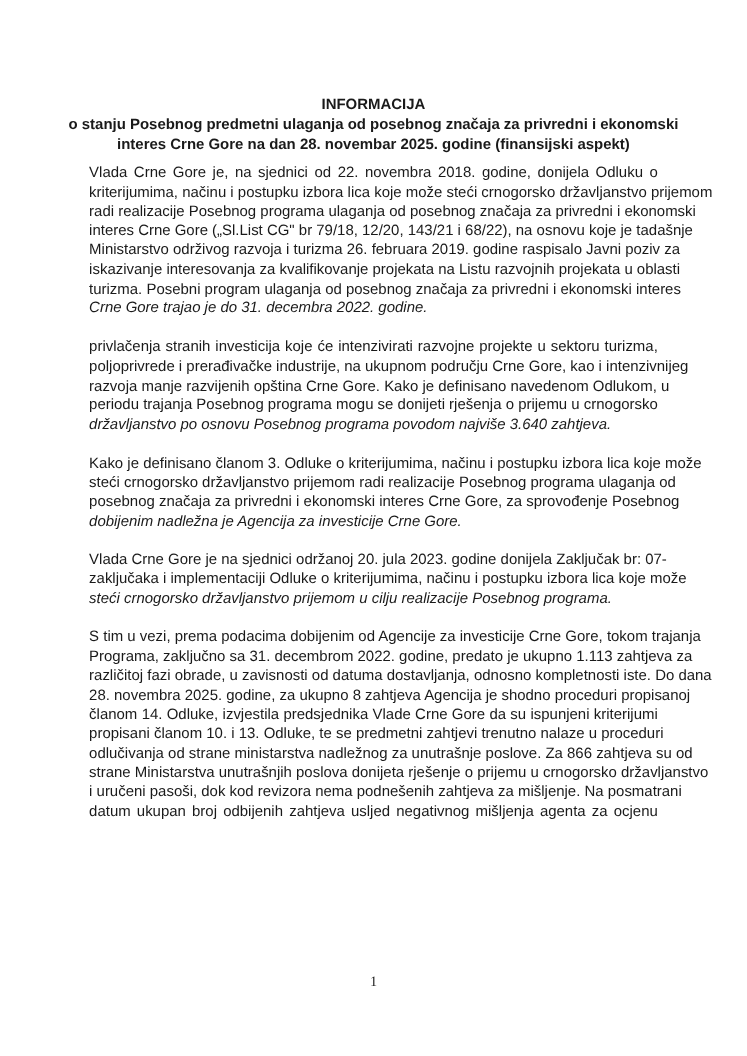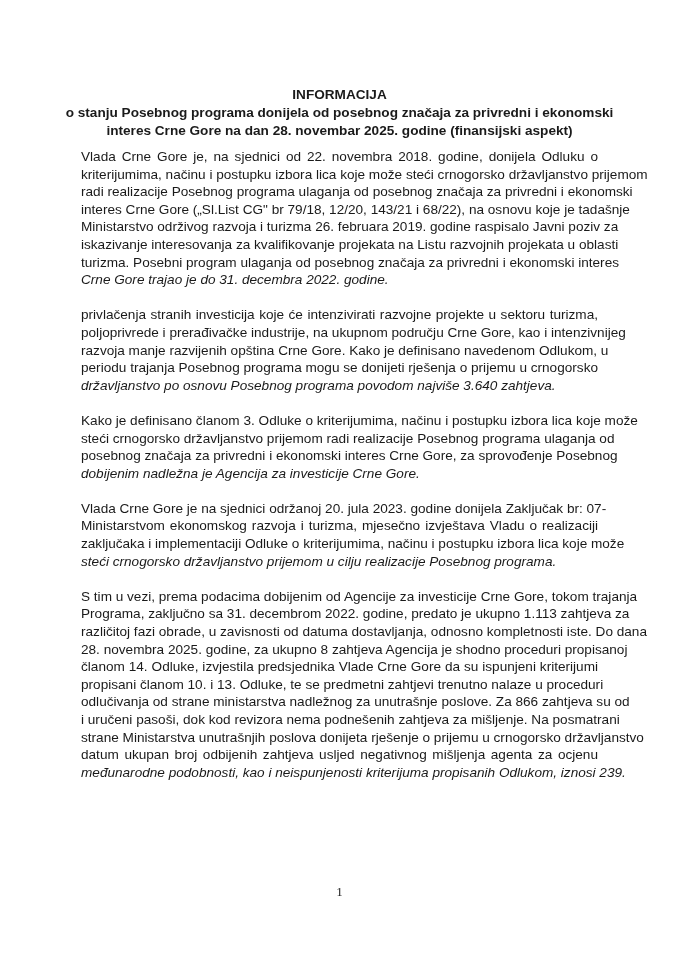--- a/index.html
+++ b/index.html
@@ -14,21 +14,21 @@
   .ln.last { text-align-last: left; font-style: italic; }
   .pagenum { position: absolute; left: 0; width: 679px; top: 884px; text-align: center;
              font-family: "Liberation Serif", serif; font-size: 13px; color: #222; }
 </style>
 </head>
 <body>
 
 <div class="page">
   <div class="heading">
     <div>INFORMACIJA</div>
-    <div>o stanju Posebnog programa donijela od posebnog značaja za privredni i ekonomski</div>
+    <div>o stanju Posebnog predmetni ulaganja od posebnog značaja za privredni i ekonomski</div>
     <div>interes Crne Gore na dan 28. novembar 2025. godine (finansijski aspekt)</div>
   </div>
 
   <div class="body" id="body">
       <p class="para">
         <span class="ln">Vlada Crne Gore je, na sjednici od 22. novembra 2018. godine, donijela Odluku o</span>
         <span class="ln">kriterijumima, načinu i postupku izbora lica koje može steći crnogorsko državljanstvo prijemom</span>
         <span class="ln">radi realizacije Posebnog programa ulaganja od posebnog značaja za privredni i ekonomski</span>
         <span class="ln">interes Crne Gore („Sl.List CG" br 79/18, 12/20, 143/21 i 68/22), na osnovu koje je tadašnje</span>
         <span class="ln">Ministarstvo održivog razvoja i turizma 26. februara 2019. godine raspisalo Javni poziv za</span>
@@ -44,33 +44,31 @@
         <span class="ln last">državljanstvo po osnovu Posebnog programa povodom najviše 3.640 zahtjeva.</span>
       </p>
       <p class="para">
         <span class="ln">Kako je definisano članom 3. Odluke o kriterijumima, načinu i postupku izbora lica koje može</span>
         <span class="ln">steći crnogorsko državljanstvo prijemom radi realizacije Posebnog programa ulaganja od</span>
         <span class="ln">posebnog značaja za privredni i ekonomski interes Crne Gore, za sprovođenje Posebnog</span>
         <span class="ln last">dobijenim nadležna je Agencija za investicije Crne Gore.</span>
       </p>
       <p class="para">
         <span class="ln">Vlada Crne Gore je na sjednici održanoj 20. jula 2023. godine donijela Zaključak br: 07-</span>
-        <span class="ln">Ministarstvom ekonomskog razvoja i turizma, mjesečno izvještava Vladu o realizaciji</span>
         <span class="ln">zaključaka i implementaciji Odluke o kriterijumima, načinu i postupku izbora lica koje može</span>
         <span class="ln last">steći crnogorsko državljanstvo prijemom u cilju realizacije Posebnog programa.</span>
       </p>
       <p class="para">
         <span class="ln">S tim u vezi, prema podacima dobijenim od Agencije za investicije Crne Gore, tokom trajanja</span>
         <span class="ln">Programa, zaključno sa 31. decembrom 2022. godine, predato je ukupno 1.113 zahtjeva za</span>
         <span class="ln">različitoj fazi obrade, u zavisnosti od datuma dostavljanja, odnosno kompletnosti iste. Do dana</span>
         <span class="ln">28. novembra 2025. godine, za ukupno 8 zahtjeva Agencija je shodno proceduri propisanoj</span>
         <span class="ln">članom 14. Odluke, izvjestila predsjednika Vlade Crne Gore da su ispunjeni kriterijumi</span>
         <span class="ln">propisani članom 10. i 13. Odluke, te se predmetni zahtjevi trenutno nalaze u proceduri</span>
         <span class="ln">odlučivanja od strane ministarstva nadležnog za unutrašnje poslove. Za 866 zahtjeva su od</span>
+        <span class="ln">strane Ministarstva unutrašnjih poslova donijeta rješenje o prijemu u crnogorsko državljanstvo</span>
         <span class="ln">i uručeni pasoši, dok kod revizora nema podnešenih zahtjeva za mišljenje. Na posmatrani</span>
-        <span class="ln">strane Ministarstva unutrašnjih poslova donijeta rješenje o prijemu u crnogorsko državljanstvo</span>
         <span class="ln">datum ukupan broj odbijenih zahtjeva usljed negativnog mišljenja agenta za ocjenu</span>
-        <span class="ln last">međunarodne podobnosti, kao i neispunjenosti kriterijuma propisanih Odlukom, iznosi 239.</span>
       </p>
     </div>
 
   <div class="pagenum">1</div>
 </div>
 
 </body></html>

